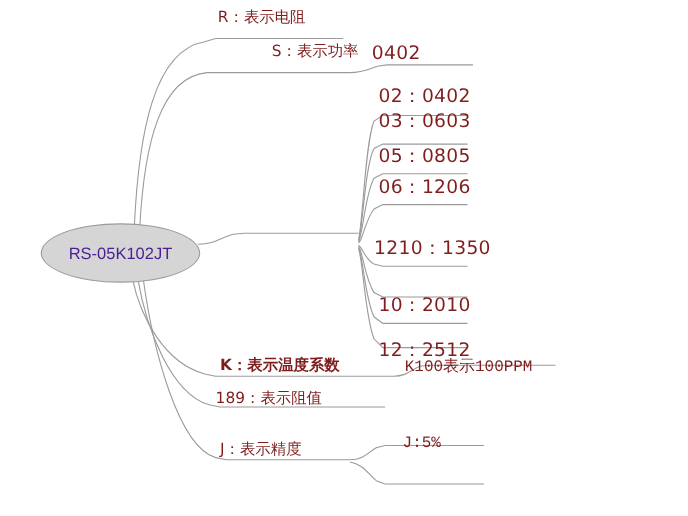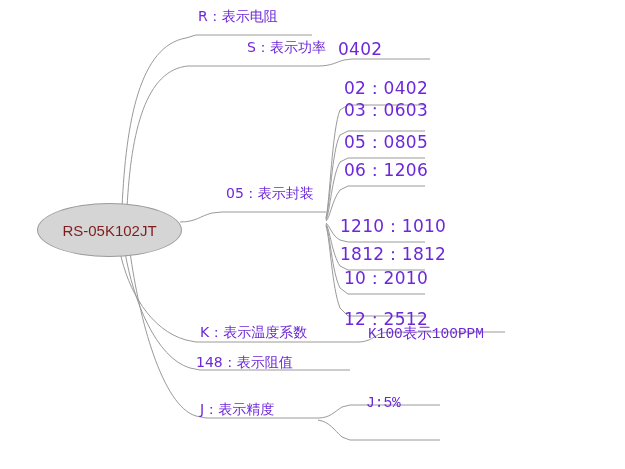--- a/index.html
+++ b/index.html
@@ -9,41 +9,41 @@
     font-family:"Liberation Sans","DejaVu Sans",sans-serif;
     overflow:hidden;
     position:relative;
   }
   #canvas{position:absolute;left:0;top:0;width:625px;height:469px;}
   svg.links{position:absolute;left:0;top:0;width:625px;height:469px;}
   svg.links path{fill:none;stroke:#8c8c8c;stroke-width:1;}
   svg.links path.thin{stroke:#9a9a9a;stroke-width:1;}
   .node-label{
     position:absolute;
-    color:#6d28d9;
+    color:#7f1d1d;
     font-size:14.5px;
     line-height:1;
     white-space:nowrap;
   }
   .node-label.cjk{font-family:"DejaVu Sans","Liberation Sans",sans-serif;font-size:14px;}
   .node-label.num{font-family:"DejaVu Sans","Liberation Sans",sans-serif;font-size:17px;letter-spacing:.3px;}
   .node-label.lat{font-family:Liberation Mono, monospace;font-size:14.5px;}
   #root-node{
     position:absolute;
     left:37px;top:203px;
     width:145px;height:54px;
     border-radius:50%;
     background:#d5d5d5;
     border:1px solid #9b9b9b;
     box-sizing:border-box;
     display:flex;align-items:center;justify-content:center;
   }
   #root-node span{
     font-family:"Liberation Sans","DejaVu Sans",sans-serif;
-    font-size:15px;color:#7f1d1d;white-space:nowrap;
+    font-size:15px;color:#4c1d95;white-space:nowrap;
   }
 </style>
 </head>
 <body>
 
 <div id="canvas">
 
   <svg class="links" viewBox="0 0 625 469">
 
     <path class="thin" d="M122,208 C126,120 140,46 186,38 L196,35 L312,35"></path>
@@ -75,33 +75,31 @@
 
   <div id="root-node">
     <span>RS-05K102JT</span>
   </div>
 
   <div class="node-label cjk" style="left:198px;top:9px;">R：表示电阻</div>
 
   <div class="node-label cjk" style="left:200px;top:40px;margin-left:47px;">S：表示功率</div>
   <div class="node-label num" style="left:338px;top:41px;">0402</div>
 
-  <div class="node-label cjk" style="left:226px;top:186px;">05：表示封装</div>
 
   <div class="node-label num" style="left:344px;top:80px;">02：0402</div>
   <div class="node-label num" style="left:344px;top:102px;">03：0603</div>
   <div class="node-label num" style="left:344px;top:134px;">05：0805</div>
   <div class="node-label num" style="left:344px;top:162px;">06：1206</div>
-  <div class="node-label num" style="left:340px;top:218px;">1210：1010</div>
-  <div class="node-label num" style="left:340px;top:246px;">1812：1812</div>
+  <div class="node-label num" style="left:340px;top:218px;">1210：1350</div>
   <div class="node-label num" style="left:344px;top:270px;">10：2010</div>
   <div class="node-label num" style="left:344px;top:293px;margin-top:18px;">12：2512</div>
 
-  <div class="node-label cjk" style="left:200px;top:325px;">K：表示温度系数</div>
+  <div class="node-label cjk" style="left:200px;top:325px;font-weight:bold;">K：表示温度系数</div>
   <div class="node-label lat" style="left:368px;top:327px;">K100表示100PPM</div>
 
-  <div class="node-label cjk" style="left:196px;top:355px;">148：表示阻值</div>
+  <div class="node-label cjk" style="left:196px;top:355px;">189：表示阻值</div>
 
   <div class="node-label cjk" style="left:200px;top:402px;">J：表示精度</div>
   <div class="node-label lat" style="left:334px;top:396px;margin-left:32px;">J:5%</div>
   <div class="node-label lat" style="left:334px;top:430px;margin-top:44px;">F:1%</div>
 
 </div>
 
 </body></html>

